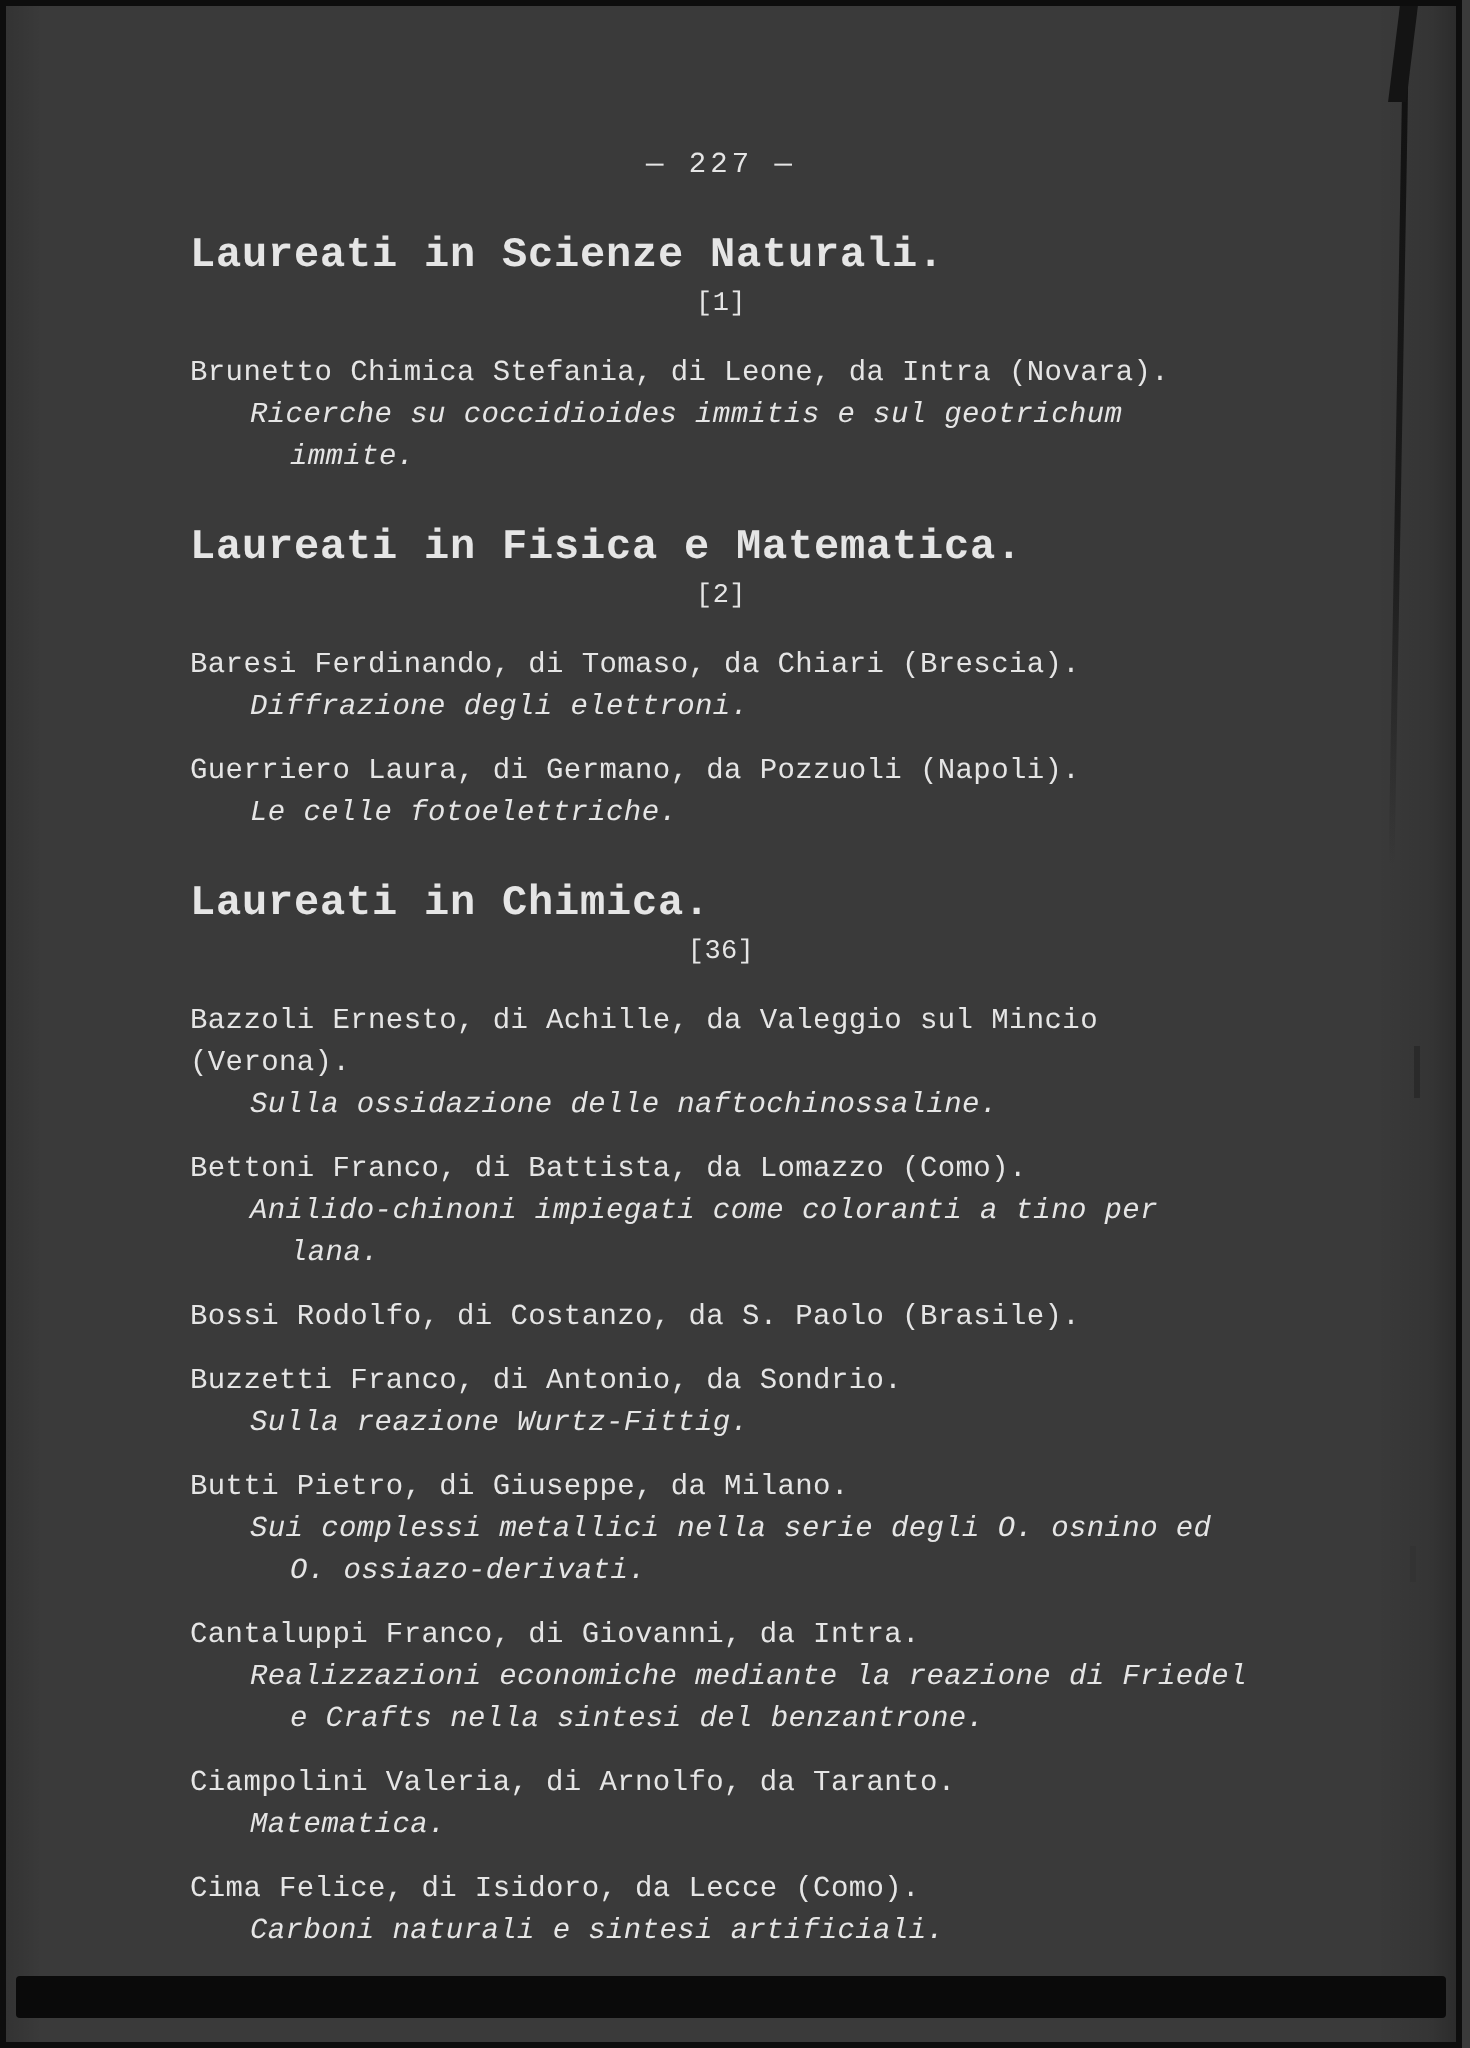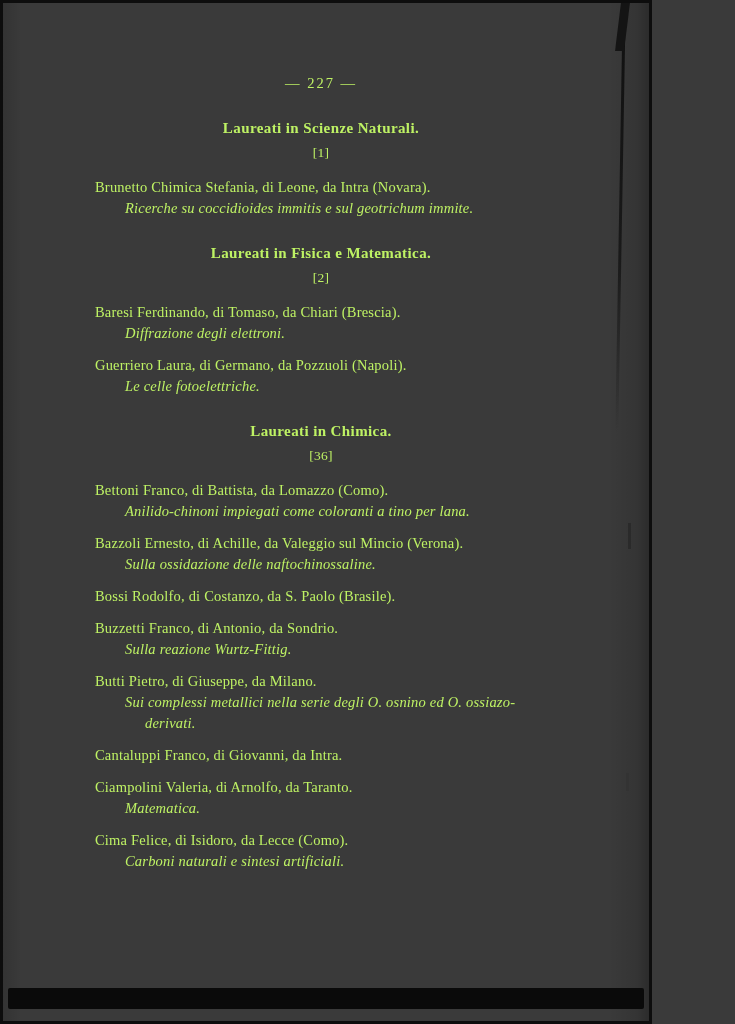--- a/index.html
+++ b/index.html
@@ -2,49 +2,48 @@
 <html><head>
 <meta charset="utf-8">
 <style>
   html, body {
     margin: 0;
     padding: 0;
     background: #3a3a3a;
   }
   .scan-page {
     position: relative;
-    width: 652px;
+    width: 731px;
     height: 1024px;
     box-sizing: border-box;
     background:
       linear-gradient(90deg, #ececе8 0%, #f7f7f4 6%, #f8f8f5 84%, #eaeae5 94%, #d8d8d2 100%),
       #f7f7f4;
     border: 3px solid #0d0d0d;
     overflow: hidden;
-    font-family: Liberation Serif, serif;
-    color: #bef264;
+    font-family: Liberation Mono, monospace;
+    color: #e5e5e5;
   }
   .content {
     position: absolute;
     top: 70px;
     left: 92px;
     right: 102px;
     font-size: 14.5px;
     line-height: 21px;
     letter-spacing: 0.2px;
   }
   .page-number {
     text-align: center;
     letter-spacing: 2px;
     margin-bottom: 24px;
   }
   .section { margin-bottom: 6px; }
   .section-title {
-    text-align: center;
-    font-size: 15px;
+    font-size: 21px;
     font-weight: 700;
     margin: 24px 0 3px 0;
     letter-spacing: 0.4px;
   }
   .section-count {
     text-align: center;
     font-size: 13.5px;
     margin-bottom: 14px;
   }
   .entry { margin-bottom: 11px; }
@@ -112,40 +111,41 @@
           </div>
           <div class="entry">
             <div class="entry-name">Guerriero Laura, di Germano, da Pozzuoli (Napoli).</div>
             <div class="entry-thesis">Le celle fotoelettriche.</div>
           </div>
         </section>
         <section class="section">
           <h2 class="section-title">Laureati in Chimica.</h2>
           <div class="section-count">[36]</div>
           <div class="entry">
+            <div class="entry-name">Bazzoli Ernesto, di Achille, da Valeggio sul Mincio (Verona).</div>
+            <div class="entry-thesis">Sulla ossidazione delle naftochinossaline.</div>
+          </div>
+          <div class="entry">
             <div class="entry-name">Bettoni Franco, di Battista, da Lomazzo (Como).</div>
             <div class="entry-thesis">Anilido-chinoni impiegati come coloranti a tino per lana.</div>
-          </div>
-          <div class="entry">
-            <div class="entry-name">Bazzoli Ernesto, di Achille, da Valeggio sul Mincio (Verona).</div>
-            <div class="entry-thesis">Sulla ossidazione delle naftochinossaline.</div>
           </div>
           <div class="entry">
             <div class="entry-name">Bossi Rodolfo, di Costanzo, da S. Paolo (Brasile).</div>
           </div>
           <div class="entry">
             <div class="entry-name">Buzzetti Franco, di Antonio, da Sondrio.</div>
             <div class="entry-thesis">Sulla reazione Wurtz-Fittig.</div>
           </div>
           <div class="entry">
             <div class="entry-name">Butti Pietro, di Giuseppe, da Milano.</div>
             <div class="entry-thesis">Sui complessi metallici nella serie degli O. osnino ed O. ossiazo-derivati.</div>
           </div>
           <div class="entry">
             <div class="entry-name">Cantaluppi Franco, di Giovanni, da Intra.</div>
+            <div class="entry-thesis">Realizzazioni economiche mediante la reazione di Friedel e Crafts nella sintesi del benzantrone.</div>
           </div>
           <div class="entry">
             <div class="entry-name">Ciampolini Valeria, di Arnolfo, da Taranto.</div>
             <div class="entry-thesis">Matematica.</div>
           </div>
           <div class="entry">
             <div class="entry-name">Cima Felice, di Isidoro, da Lecce (Como).</div>
             <div class="entry-thesis">Carboni naturali e sintesi artificiali.</div>
           </div>
         </section>

